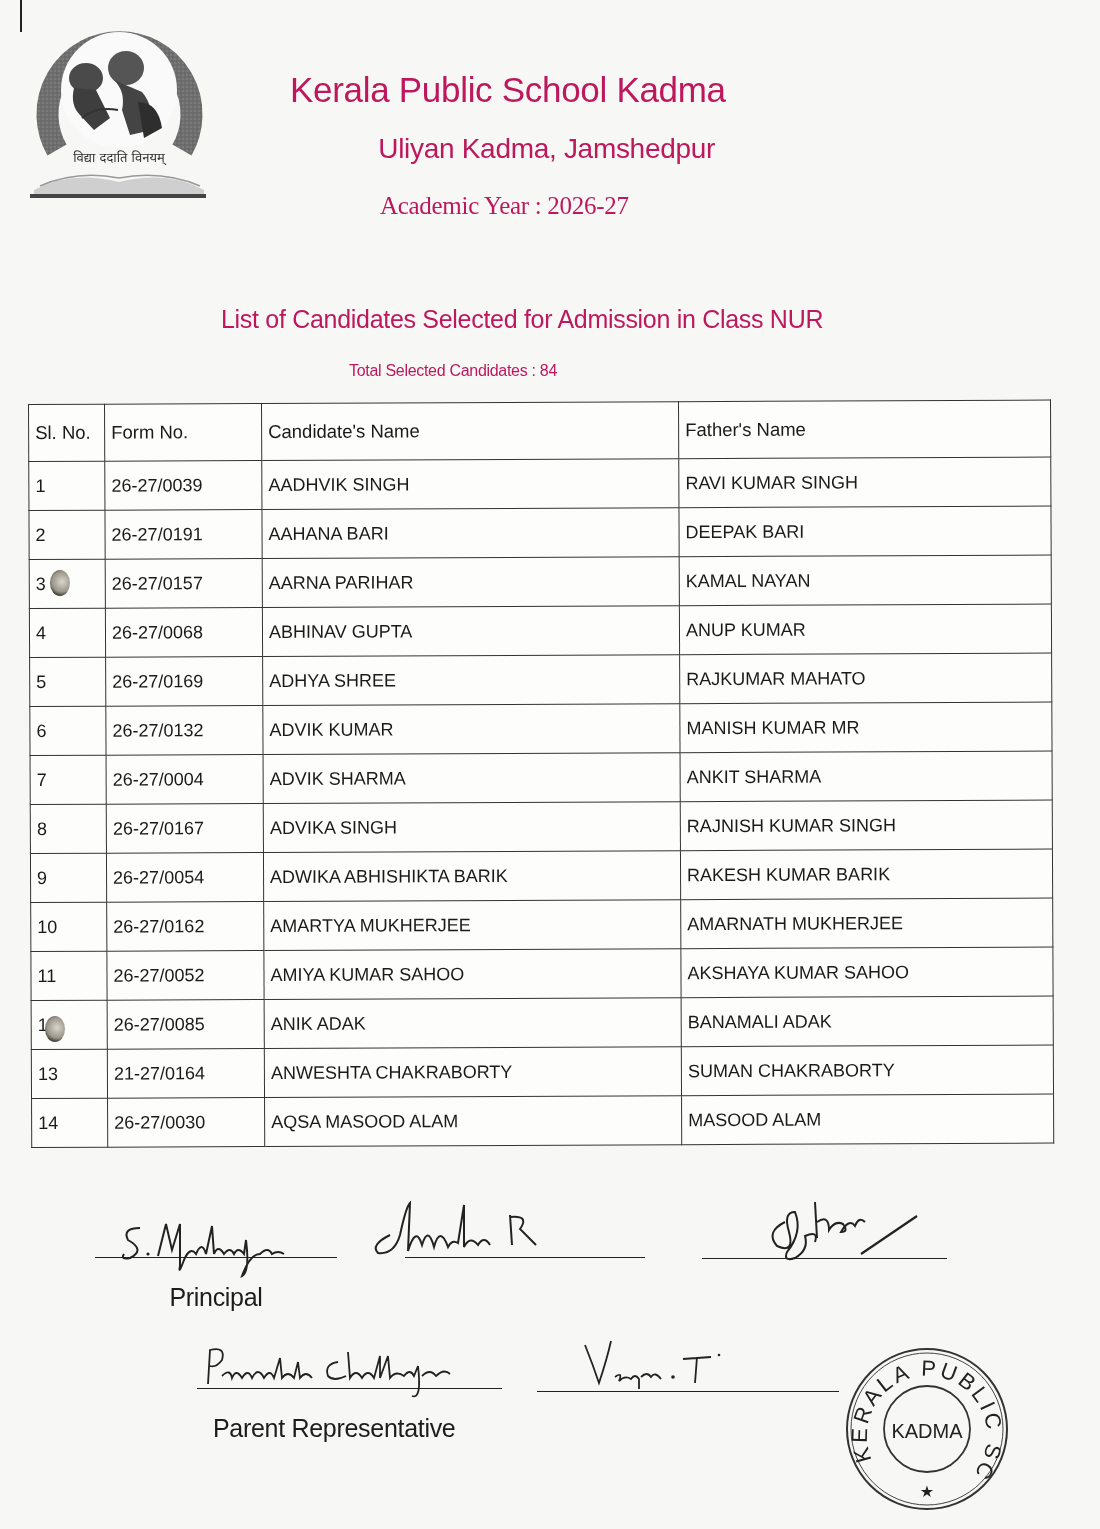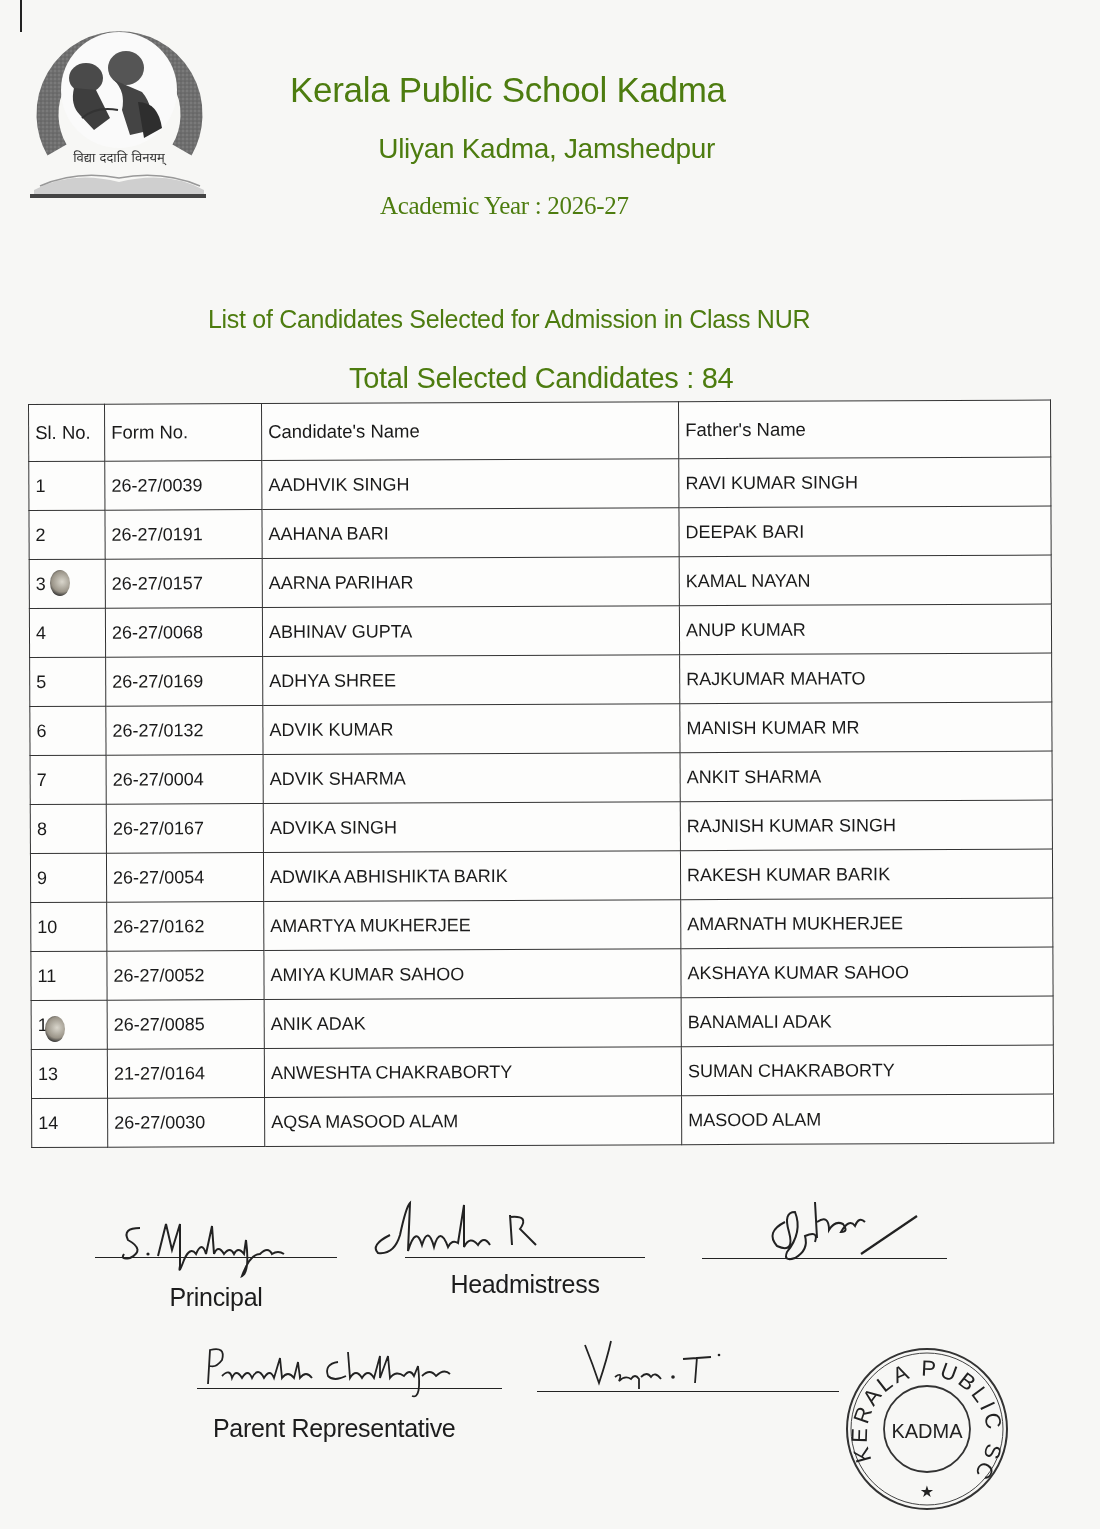--- a/index.html
+++ b/index.html
@@ -3,26 +3,26 @@
   <meta charset="utf-8">
   <style>
     html, body { margin: 0; padding: 0; }
     body {
       width: 1100px; height: 1529px; position: relative; overflow: hidden;
       background: #f7f7f5;
       font-family: "Liberation Sans", sans-serif; color: #1a1a1a;
     }
     .scan-mark { position: absolute; left: 20px; top: 0; width: 2px; height: 32px; background: #222; }
     .logo { position: absolute; left: 22px; top: 10px; width: 185px; height: 190px; }
-    .hdr { position: absolute; left: 0; width: 1100px; text-align: center; color: #4d7c0f; }
+    .hdr { position: absolute; left: 0; width: 1100px; text-align: center; color: #be185d; }
     .title { top: 70px; font-size: 35px; left: 290px; width: 475px; text-align: left; letter-spacing: -0.3px; }
     .address { top: 133px; font-size: 28px; left: 345px; width: 370px; text-align: right; letter-spacing: -0.3px; }
     .year { top: 192px; font-size: 25px; left: 380px; width: 300px; text-align: left; letter-spacing: -0.3px; font-family: Liberation Serif, serif; }
-    .list-title { top: 305px; font-size: 25px; left: 208px; width: 700px; text-align: left; letter-spacing: -0.3px; }
-    .total { top: 362px; font-size: 29px; left: 349px; width: 400px; text-align: left; letter-spacing: -0.3px; }
+    .list-title { top: 305px; font-size: 25px; left: 221px; width: 700px; text-align: left; letter-spacing: -0.3px; }
+    .total { top: 362px; font-size: 16px; left: 349px; width: 400px; text-align: left; letter-spacing: -0.3px; }
 
     table.cand {
       position: absolute; left: 28px; top: 404px; width: 1022px;
       border-collapse: collapse; table-layout: fixed;
       font-size: 18px; color: #1a1a1a; background: #fdfdfc;
       transform: rotate(-0.25deg); transform-origin: top left;
     }
     table.cand th, table.cand td {
       border: 1.6px solid #333; padding: 0 6px; text-align: left; font-weight: normal;
       white-space: nowrap; overflow: hidden;
@@ -181,21 +181,20 @@
 
 <div class="punch" style="left:50px; top:570px;"></div>
 <div class="punch" style="left:45px; top:1016px;"></div>
 
 <div class="sig-block" style="left:95px; top:1257px; width:242px;">
   <div class="sig-line"></div>
   <div class="sig-role">Principal</div>
 </div>
 <div class="sig-block" style="left:405px; top:1257px; width:240px;">
   <div class="sig-line"></div>
-  <div class="sig-role" style="margin-top:12px">Headmistress</div>
 </div>
 <div class="sig-block" style="left:702px; top:1258px; width:245px;">
   <div class="sig-line"></div>
 </div>
 
 <div class="sig-block" style="left:197px; top:1388px; width:305px;">
   <div class="sig-line"></div>
   <div class="sig-role" style="text-align:left; padding-left:16px">Parent Representative</div>
 </div>
 <div class="sig-block" style="left:537px; top:1391px; width:302px;">

